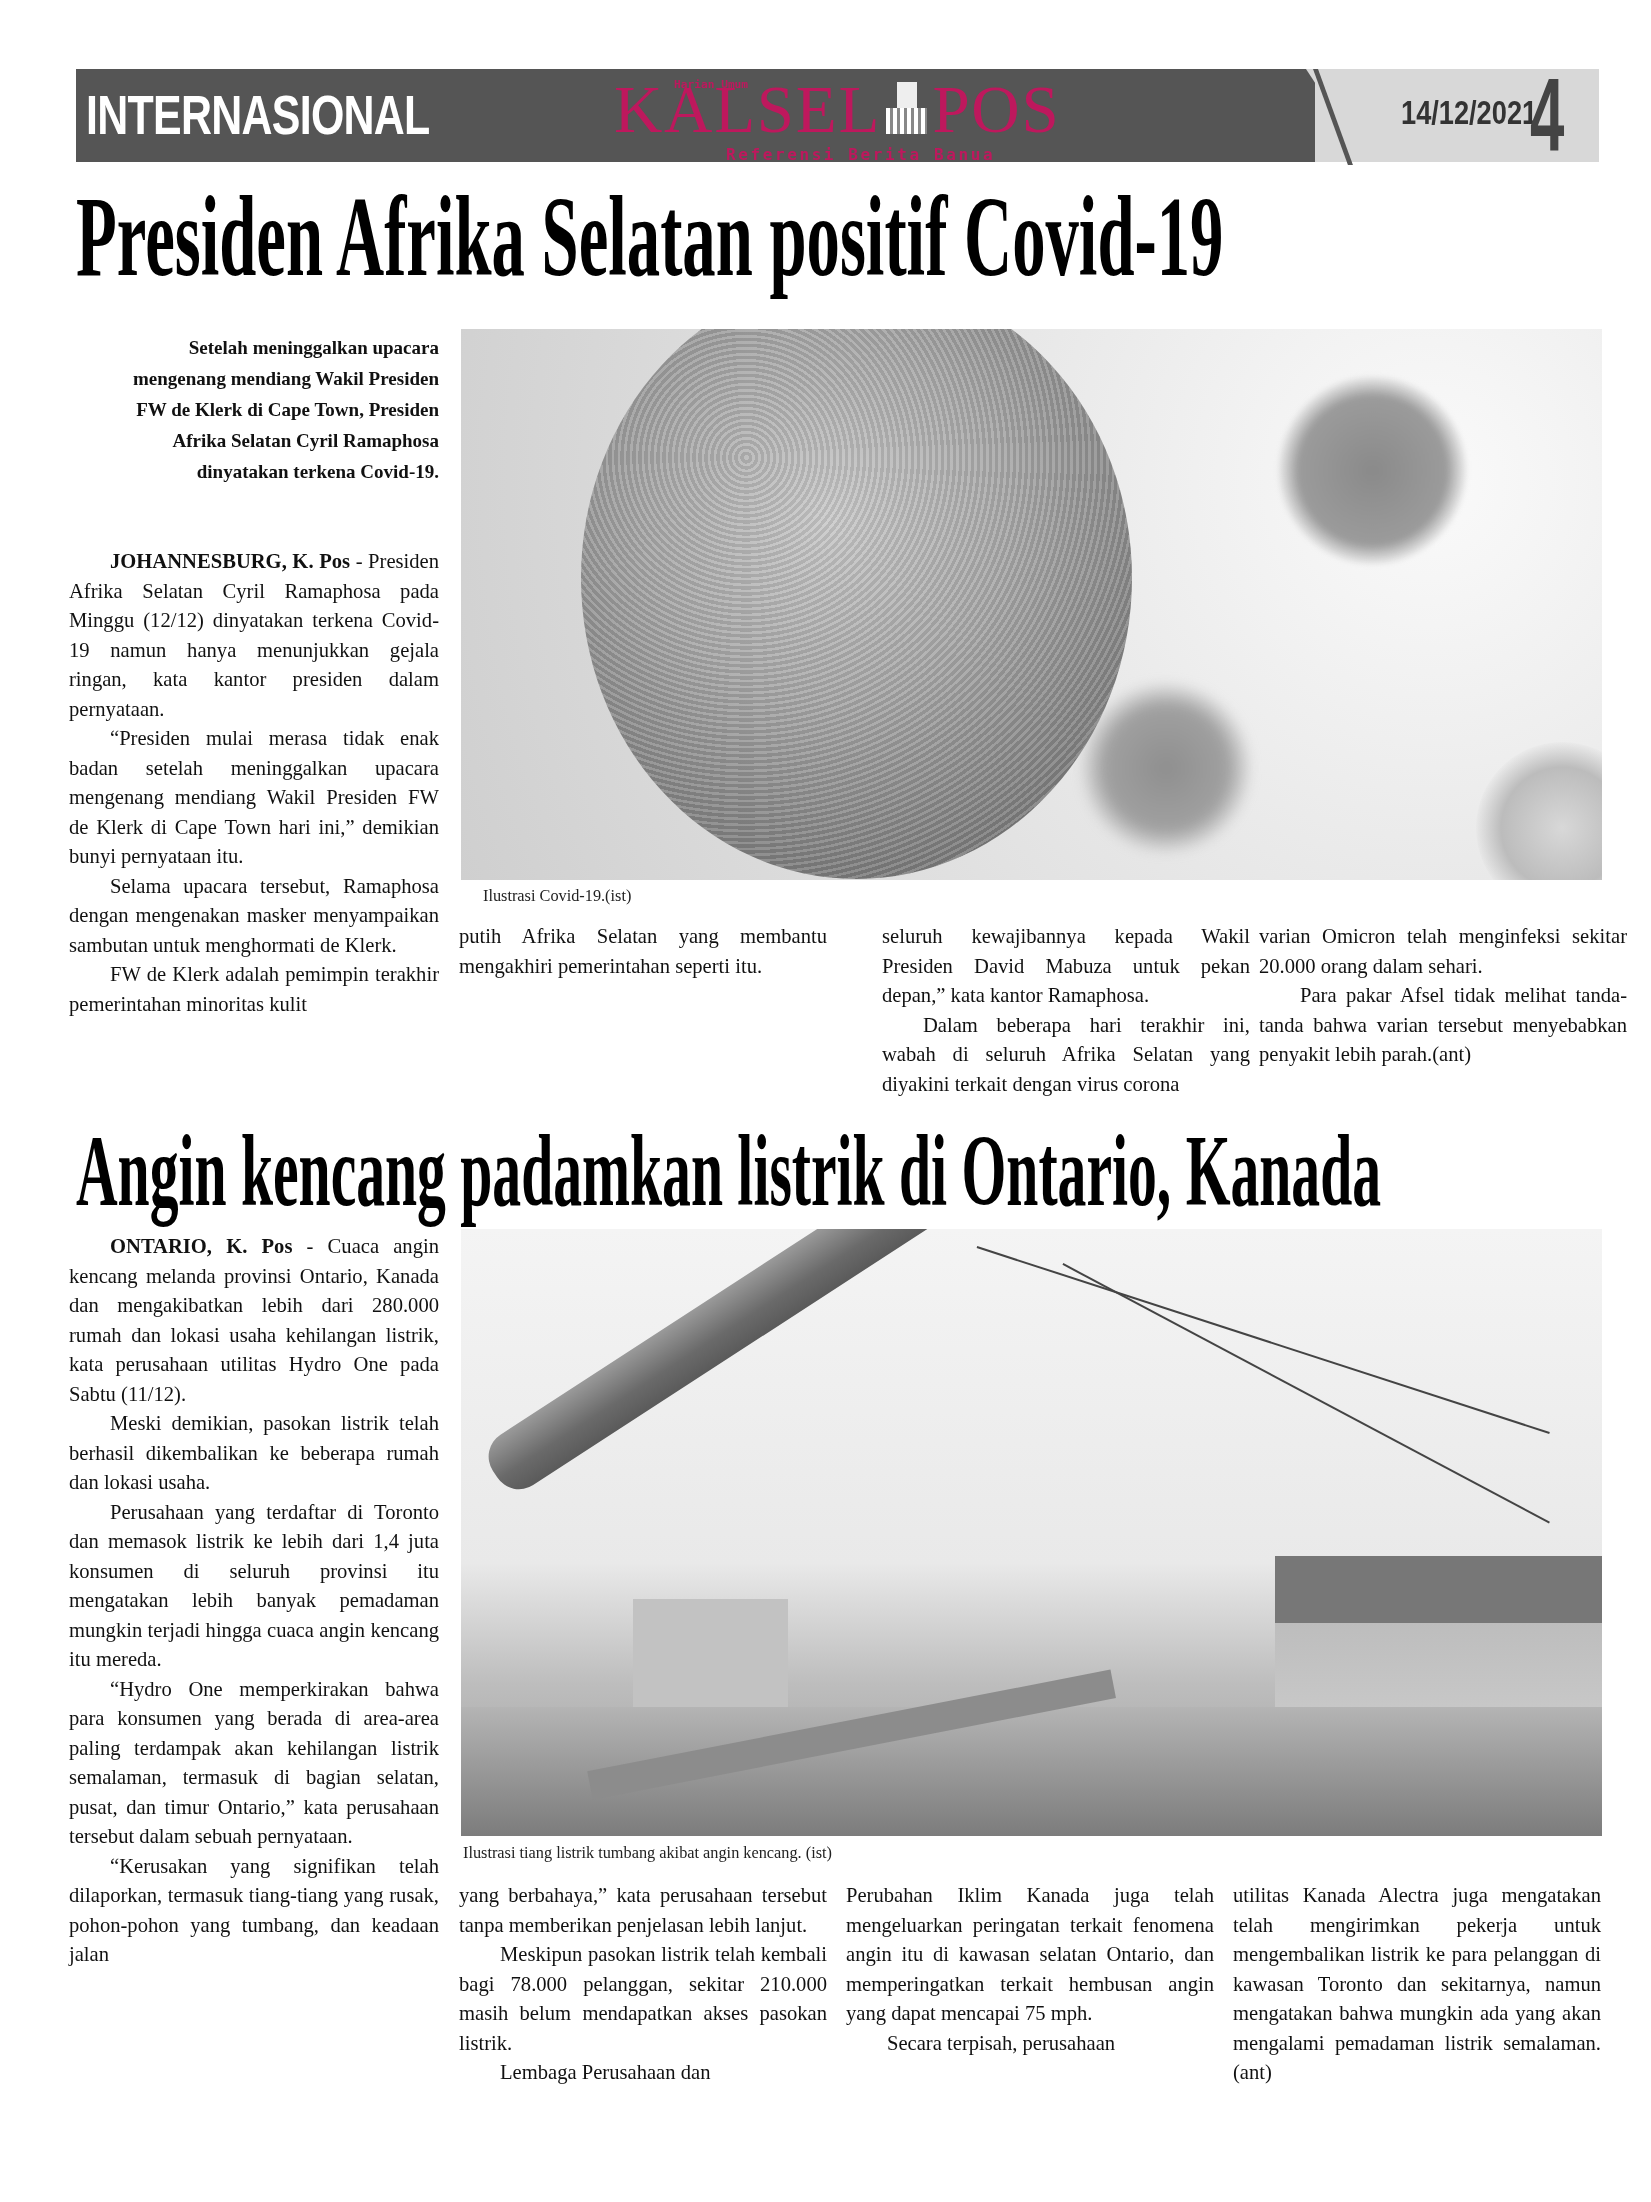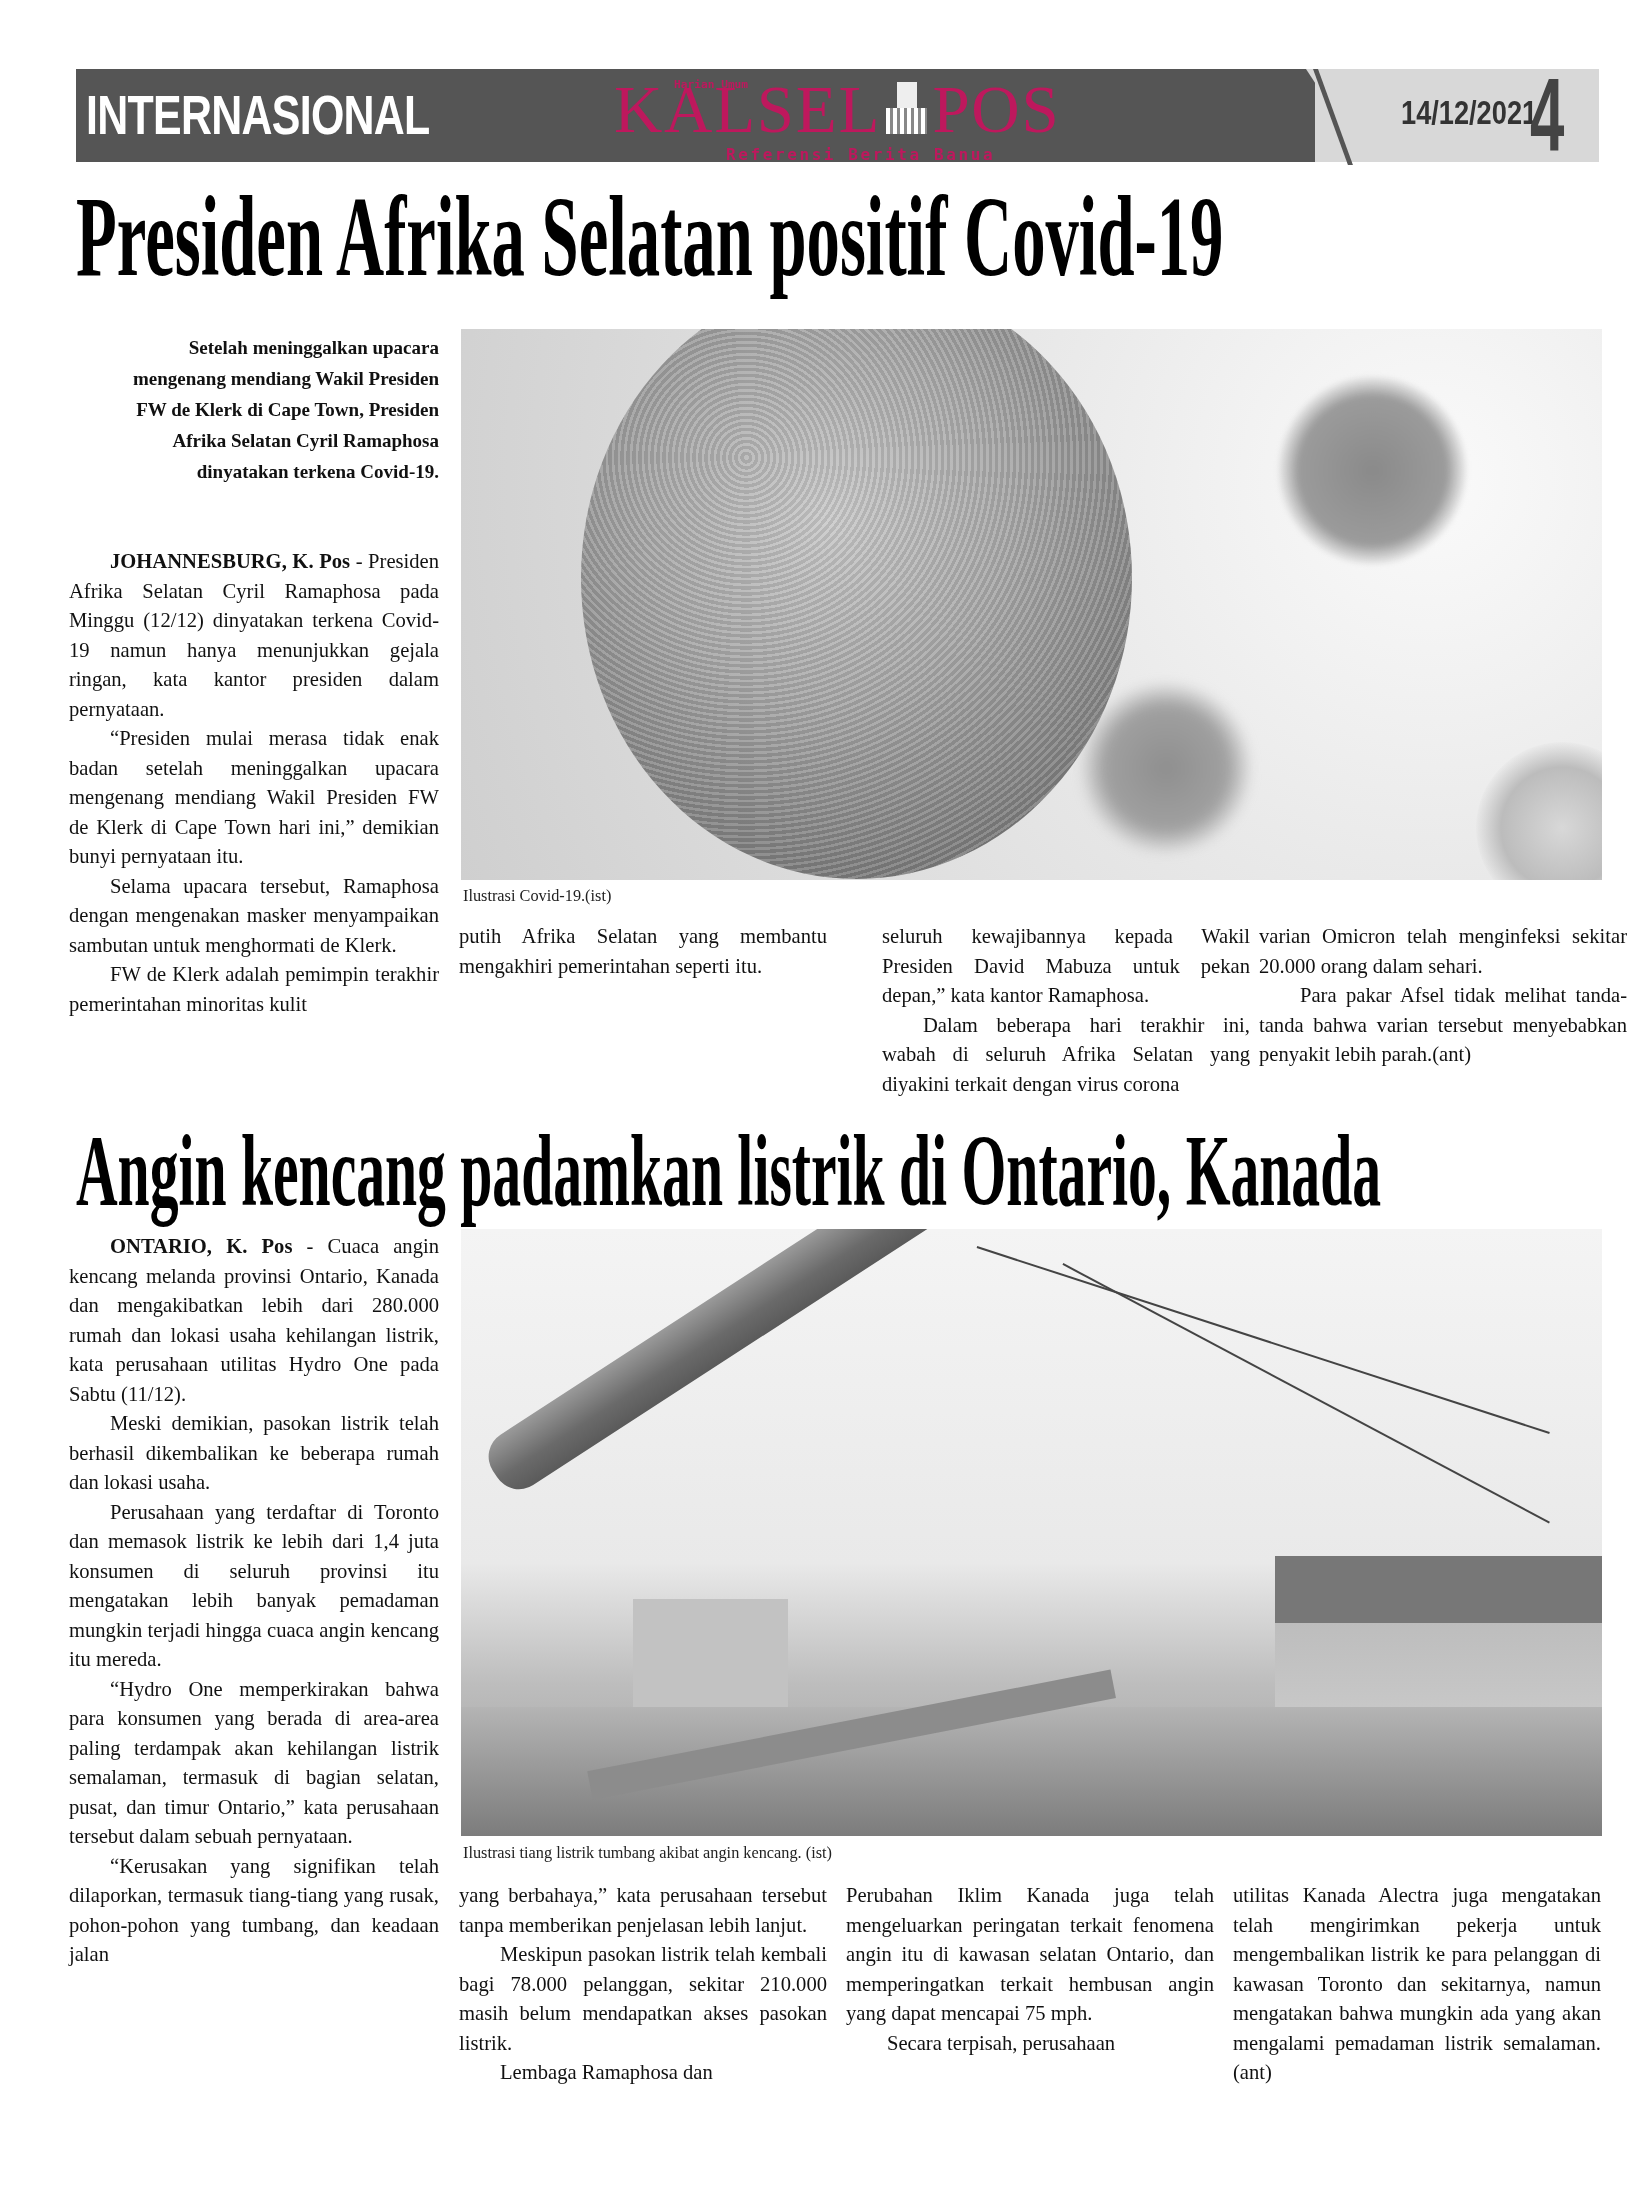--- a/index.html
+++ b/index.html
@@ -89,21 +89,21 @@
 <div class="headline h1">Presiden Afrika Selatan positif Covid-19</div>
 
 <div class="lead">Setelah meninggalkan upacara mengenang mendiang Wakil Presiden FW de Klerk di Cape Town, Presiden Afrika Selatan Cyril Ramaphosa  dinyatakan terkena Covid-19.</div>
 
 <div class="photo photo1">
   <div class="virus v-main"></div>
   <div class="virus v-2"></div>
   <div class="virus v-3"></div>
   <div class="virus v-4"></div>
 </div>
-<div class="caption" style="left:463px;top:886px;text-align:right;">Ilustrasi Covid-19.(ist)</div>
+<div class="caption" style="left:483px;top:886px;text-align:right;">Ilustrasi Covid-19.(ist)</div>
 
 <div class="col c1" style="top:547px;">
   <p><span class="dateline">JOHANNESBURG, K. Pos</span> <span>- Presiden Afrika Selatan Cyril Ramaphosa pada Minggu (12/12) dinyatakan terkena Covid-19 namun hanya menunjukkan gejala ringan, kata kantor presiden dalam pernyataan.</span></p>
   <p>“Presiden mulai merasa tidak enak badan setelah meninggalkan upacara mengenang mendiang Wakil Presiden FW de Klerk di Cape Town hari ini,” demikian bunyi pernyataan itu.</p>
   <p>Selama upacara tersebut, Ramaphosa dengan mengenakan masker menyampaikan sambutan untuk menghormati de Klerk.</p>
   <p>FW de Klerk adalah pemimpin terakhir pemerintahan minoritas kulit</p>
 </div>
 <div class="col" style="left:459px;top:922px;width:368px;">
   <p class="noindent">putih Afrika Selatan yang membantu mengakhiri pemerintahan seperti itu.</p>
 </div>
@@ -132,21 +132,21 @@
 <div class="col c1" style="top:1232px;">
   <p><span class="dateline">ONTARIO, K. Pos</span> <span>- Cuaca angin kencang melanda provinsi Ontario, Kanada dan mengakibatkan lebih dari 280.000 rumah dan lokasi usaha kehilangan listrik, kata perusahaan utilitas Hydro One pada Sabtu (11/12).</span></p>
   <p>Meski demikian, pasokan listrik telah berhasil dikembalikan ke beberapa rumah dan lokasi usaha.</p>
   <p>Perusahaan yang terdaftar di Toronto dan memasok listrik ke lebih dari 1,4 juta konsumen di seluruh provinsi itu mengatakan lebih banyak pemadaman mungkin terjadi hingga cuaca angin kencang itu mereda.</p>
   <p>“Hydro One memperkirakan bahwa para konsumen yang berada di area-area paling terdampak akan kehilangan listrik semalaman, termasuk di bagian selatan, pusat, dan timur Ontario,” kata perusahaan tersebut dalam sebuah pernyataan.</p>
   <p>“Kerusakan yang signifikan telah dilaporkan, termasuk tiang-tiang yang rusak, pohon-pohon yang tumbang, dan keadaan jalan</p>
 </div>
 <div class="col" style="left:459px;top:1881px;width:368px;">
   <p class="noindent">yang berbahaya,” kata perusahaan tersebut tanpa memberikan penjelasan lebih lanjut.</p>
   <p>Meskipun pasokan listrik telah kembali bagi 78.000 pelanggan, sekitar 210.000 masih belum mendapatkan akses pasokan listrik.</p>
-  <p>Lembaga Ramaphosa dan</p>
+  <p>Lembaga Perusahaan dan</p>
 </div>
 <div class="col" style="left:846px;top:1881px;width:368px;">
   <p class="noindent">Perubahan Iklim Kanada juga telah mengeluarkan peringatan terkait fenomena angin itu di kawasan selatan Ontario, dan memperingatkan terkait hembusan angin yang dapat mencapai 75 mph.</p>
   <p>Secara terpisah, perusahaan</p>
 </div>
 <div class="col" style="left:1233px;top:1881px;width:368px;">
   <p class="noindent">utilitas Kanada Alectra juga mengatakan telah mengirimkan pekerja untuk mengembalikan listrik ke para pelanggan di kawasan Toronto dan sekitarnya, namun mengatakan bahwa mungkin ada yang akan mengalami pemadaman listrik semalaman.(ant)</p>
 </div>
 
 

